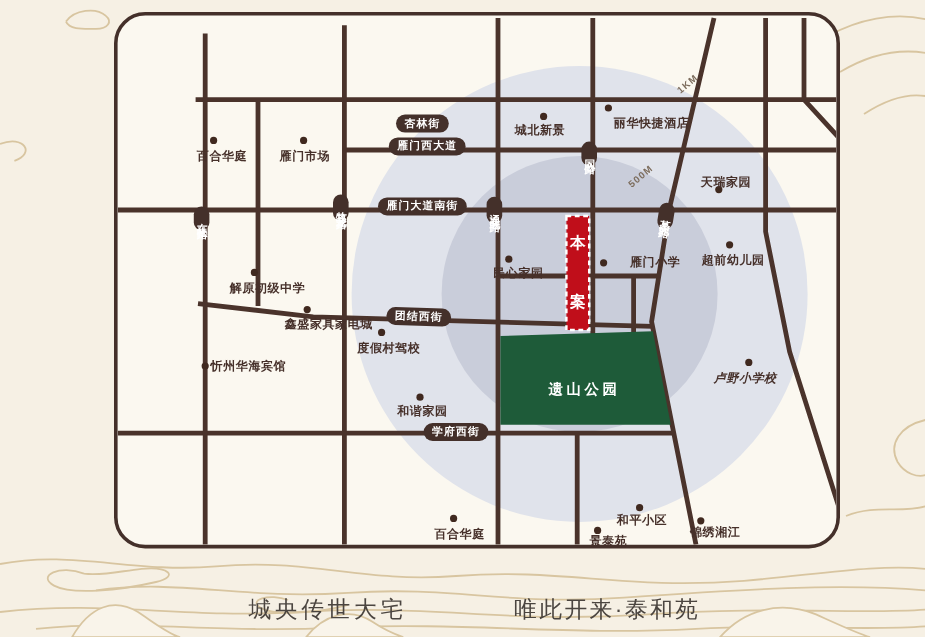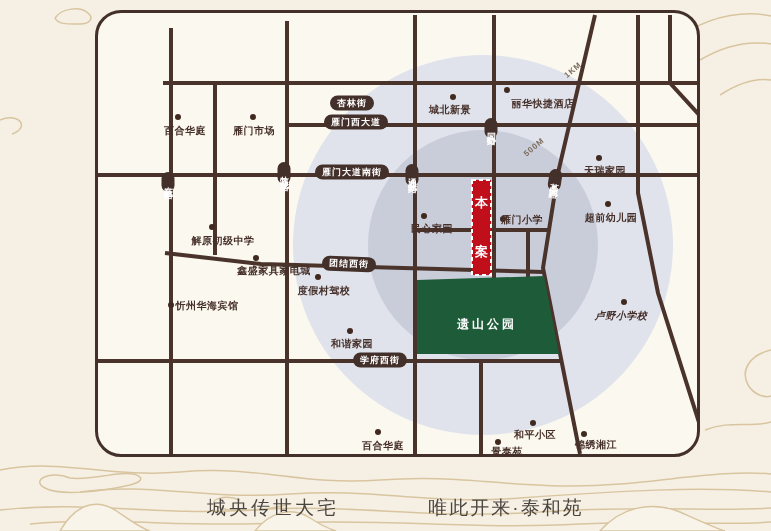--- a/index.html
+++ b/index.html
@@ -104,25 +104,25 @@
       <div class="pill pill-v" style="left: 555px; top: 180px; transform: translate(-50%, -50%) rotate(9deg);">慕山北路</div>
       <div class="poi-dot" style="left: 178px; top: 117px;"></div>
       <div class="poi-label" style="left: 185px; top: 131px;">百合华庭</div>
       <div class="poi-dot" style="left: 253px; top: 117px;"></div>
       <div class="poi-label" style="left: 254px; top: 131px;">雁门市场</div>
       <div class="poi-dot" style="left: 453px; top: 97px;"></div>
       <div class="poi-label" style="left: 450px; top: 110px;">城北新景</div>
       <div class="poi-dot" style="left: 507px; top: 90px;"></div>
       <div class="poi-label" style="left: 543px; top: 104px;">丽华快捷酒店</div>
       <div class="poi-dot" style="left: 599px; top: 158px;"></div>
-      <div class="poi-label" style="left: 605px; top: 171px; text-align: center;">天瑞家园</div>
+      <div class="poi-label" style="left: 605px; top: 153px; text-align: center;">天瑞家园</div>
       <div class="poi-dot" style="left: 608px; top: 204px;"></div>
       <div class="poi-label" style="left: 611px; top: 218px;">超前幼儿园</div>
       <div class="poi-dot" style="left: 503px; top: 219px;"></div>
-      <div class="poi-label" style="left: 522px; top: 220px;">雁门小学</div>
+      <div class="poi-label" style="left: 546px; top: 220px;">雁门小学</div>
       <div class="poi-dot" style="left: 424px; top: 216px;"></div>
       <div class="poi-label" style="left: 432px; top: 229px;">民心家园</div>
       <div class="poi-dot" style="left: 212px; top: 227px;"></div>
       <div class="poi-label" style="left: 223px; top: 241px;">解原初级中学</div>
       <div class="poi-dot" style="left: 256px; top: 258px;"></div>
       <div class="poi-label" style="left: 246px; top: 271px; margin-left: 28px;">鑫盛家具家电城</div>
       <div class="poi-dot" style="left: 171px; top: 305px;"></div>
       <div class="poi-label" style="left: 207px; top: 306px;">忻州华海宾馆</div>
       <div class="poi-dot" style="left: 318px; top: 277px;"></div>
       <div class="poi-label" style="left: 324px; top: 291px;">度假村驾校</div>

